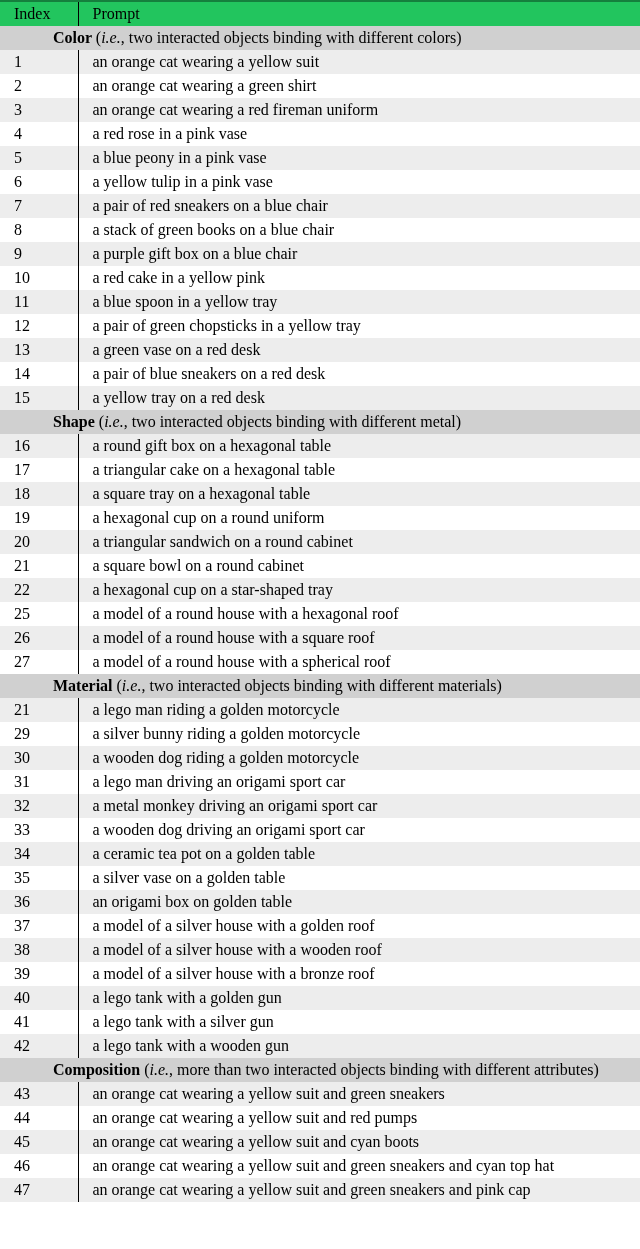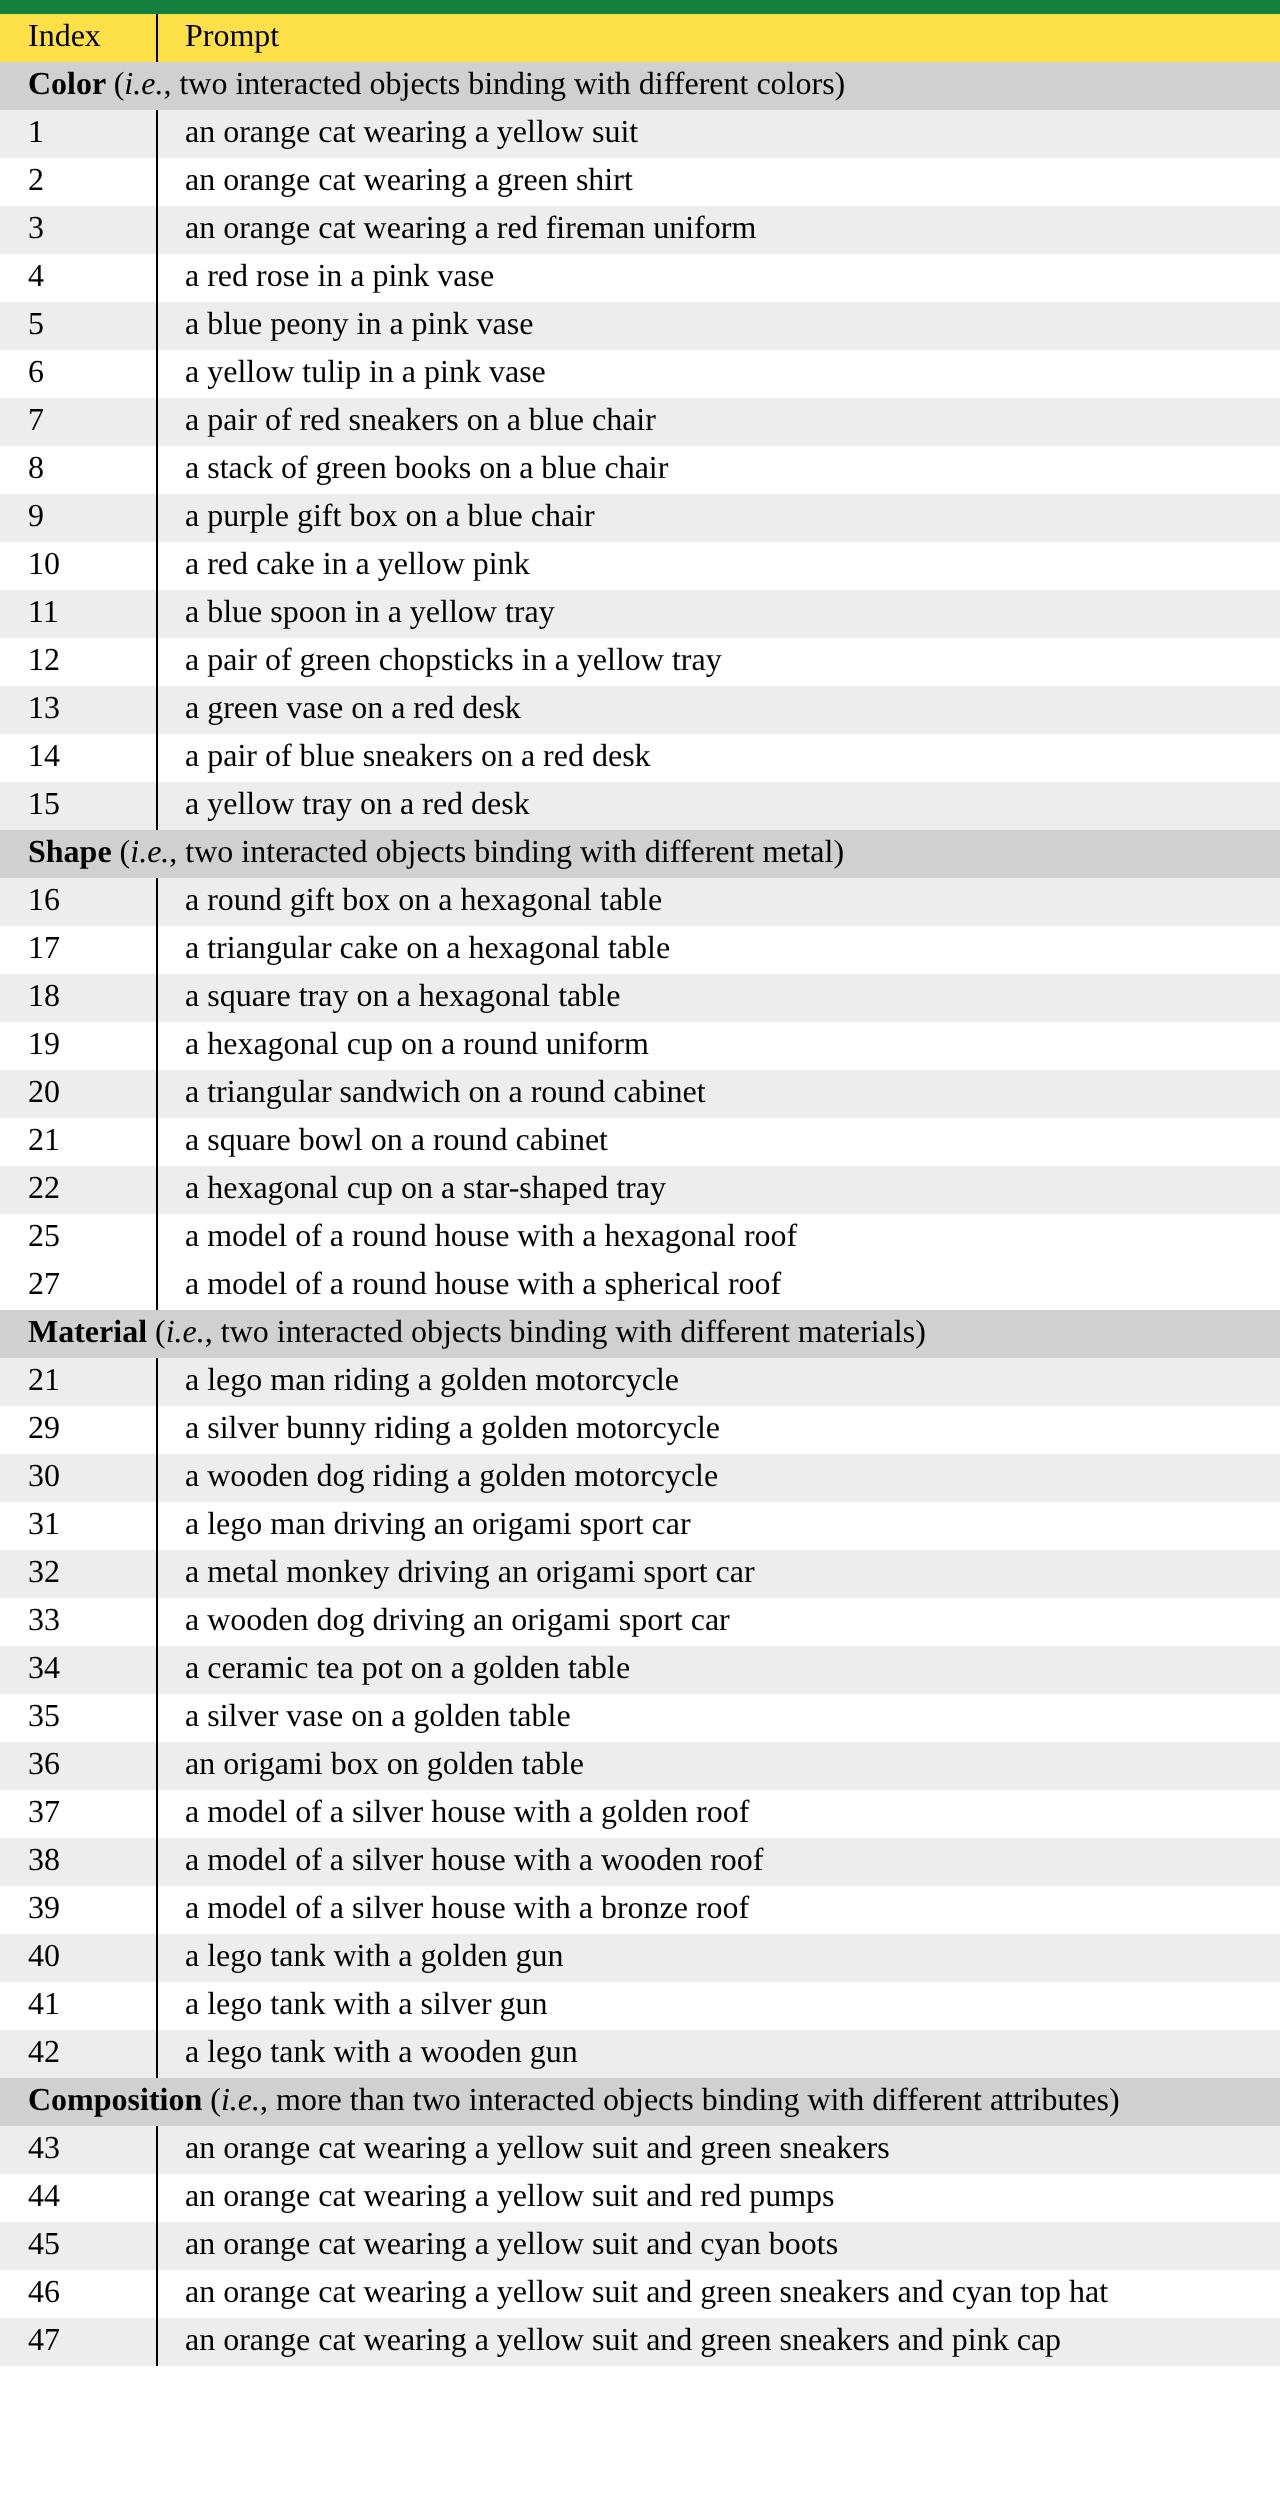--- a/index.html
+++ b/index.html
@@ -12,36 +12,37 @@
       font-size: 16px;
       color: #000;
       background: #fff;
       width: 640px;
     }
     .table {
       width: 100%;
       border-collapse: collapse;
     }
     .header-row {
-      background: #fde047;
-      border-top: 7px solid #15803d;
+      background: #22c55e;
+      border-top: 2px solid #15803d;
     }
     .header-row td {
       padding: 3px 8px;
       font-weight: normal;
     }
     .section-row {
       background: #d0d0d0;
     }
     .section-row td {
       padding: 3px 8px;
       font-weight: normal;
     }
     .section-bold {
       font-weight: bold;
+      margin-left: 39px;
     }
     .section-italic {
       font-style: italic;
     }
     .data-row td {
       padding: 3px 8px;
     }
     .row-even {
       background: #ededed;
     }
@@ -160,20 +161,24 @@
         <td class="col-prompt">a square bowl on a round cabinet</td>
       </tr>
       <tr class="data-row row-even">
         <td class="col-index">22</td>
         <td class="col-prompt">a hexagonal cup on a star-shaped tray</td>
       </tr>
       <tr class="data-row row-odd">
         <td class="col-index">25</td>
         <td class="col-prompt">a model of a round house with a hexagonal roof</td>
       </tr>
+      <tr class="data-row row-even">
+        <td class="col-index">26</td>
+        <td class="col-prompt">a model of a round house with a square roof</td>
+      </tr>
       <tr class="data-row row-odd">
         <td class="col-index">27</td>
         <td class="col-prompt">a model of a round house with a spherical roof</td>
       </tr>
       <tr class="section-row">
         <td colspan="2" style="padding-left: 14px;"><span class="section-bold">Material </span><span>(</span><span class="section-italic">i.e.</span><span>, two interacted objects binding with different materials)</span></td>
       </tr>
       <tr class="data-row row-even">
         <td class="col-index">21</td>
         <td class="col-prompt">a lego man riding a golden motorcycle</td>

